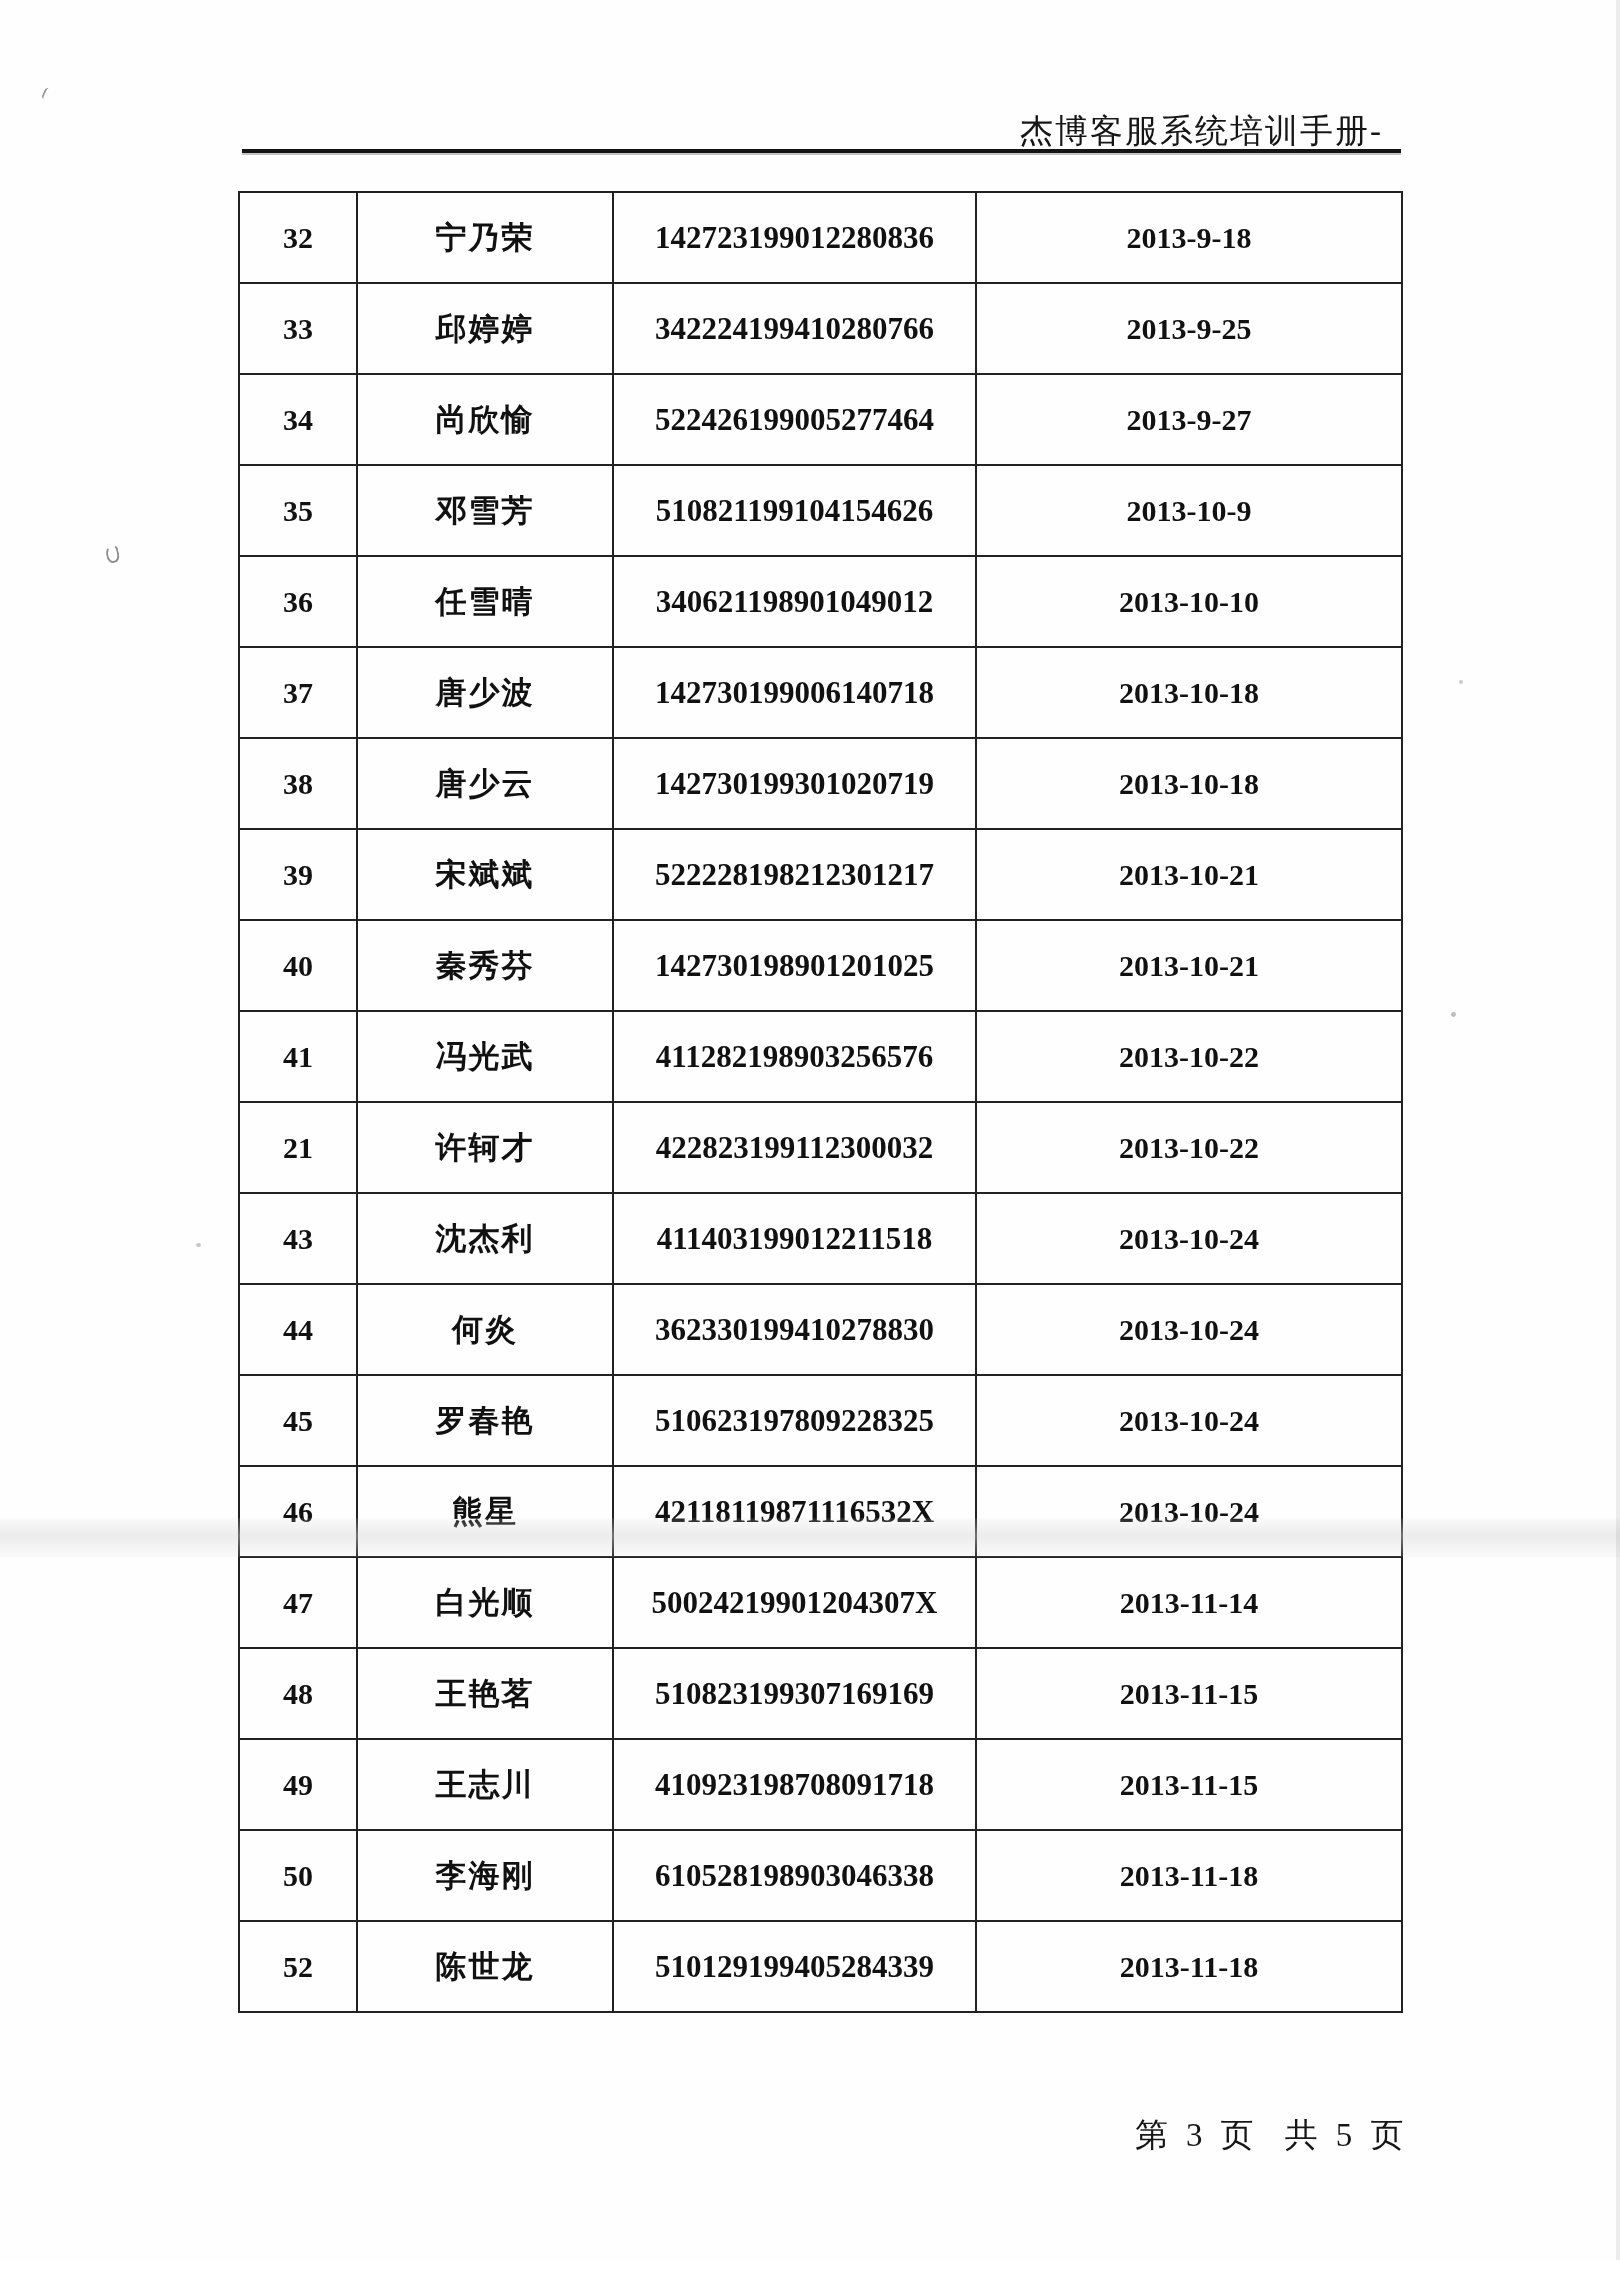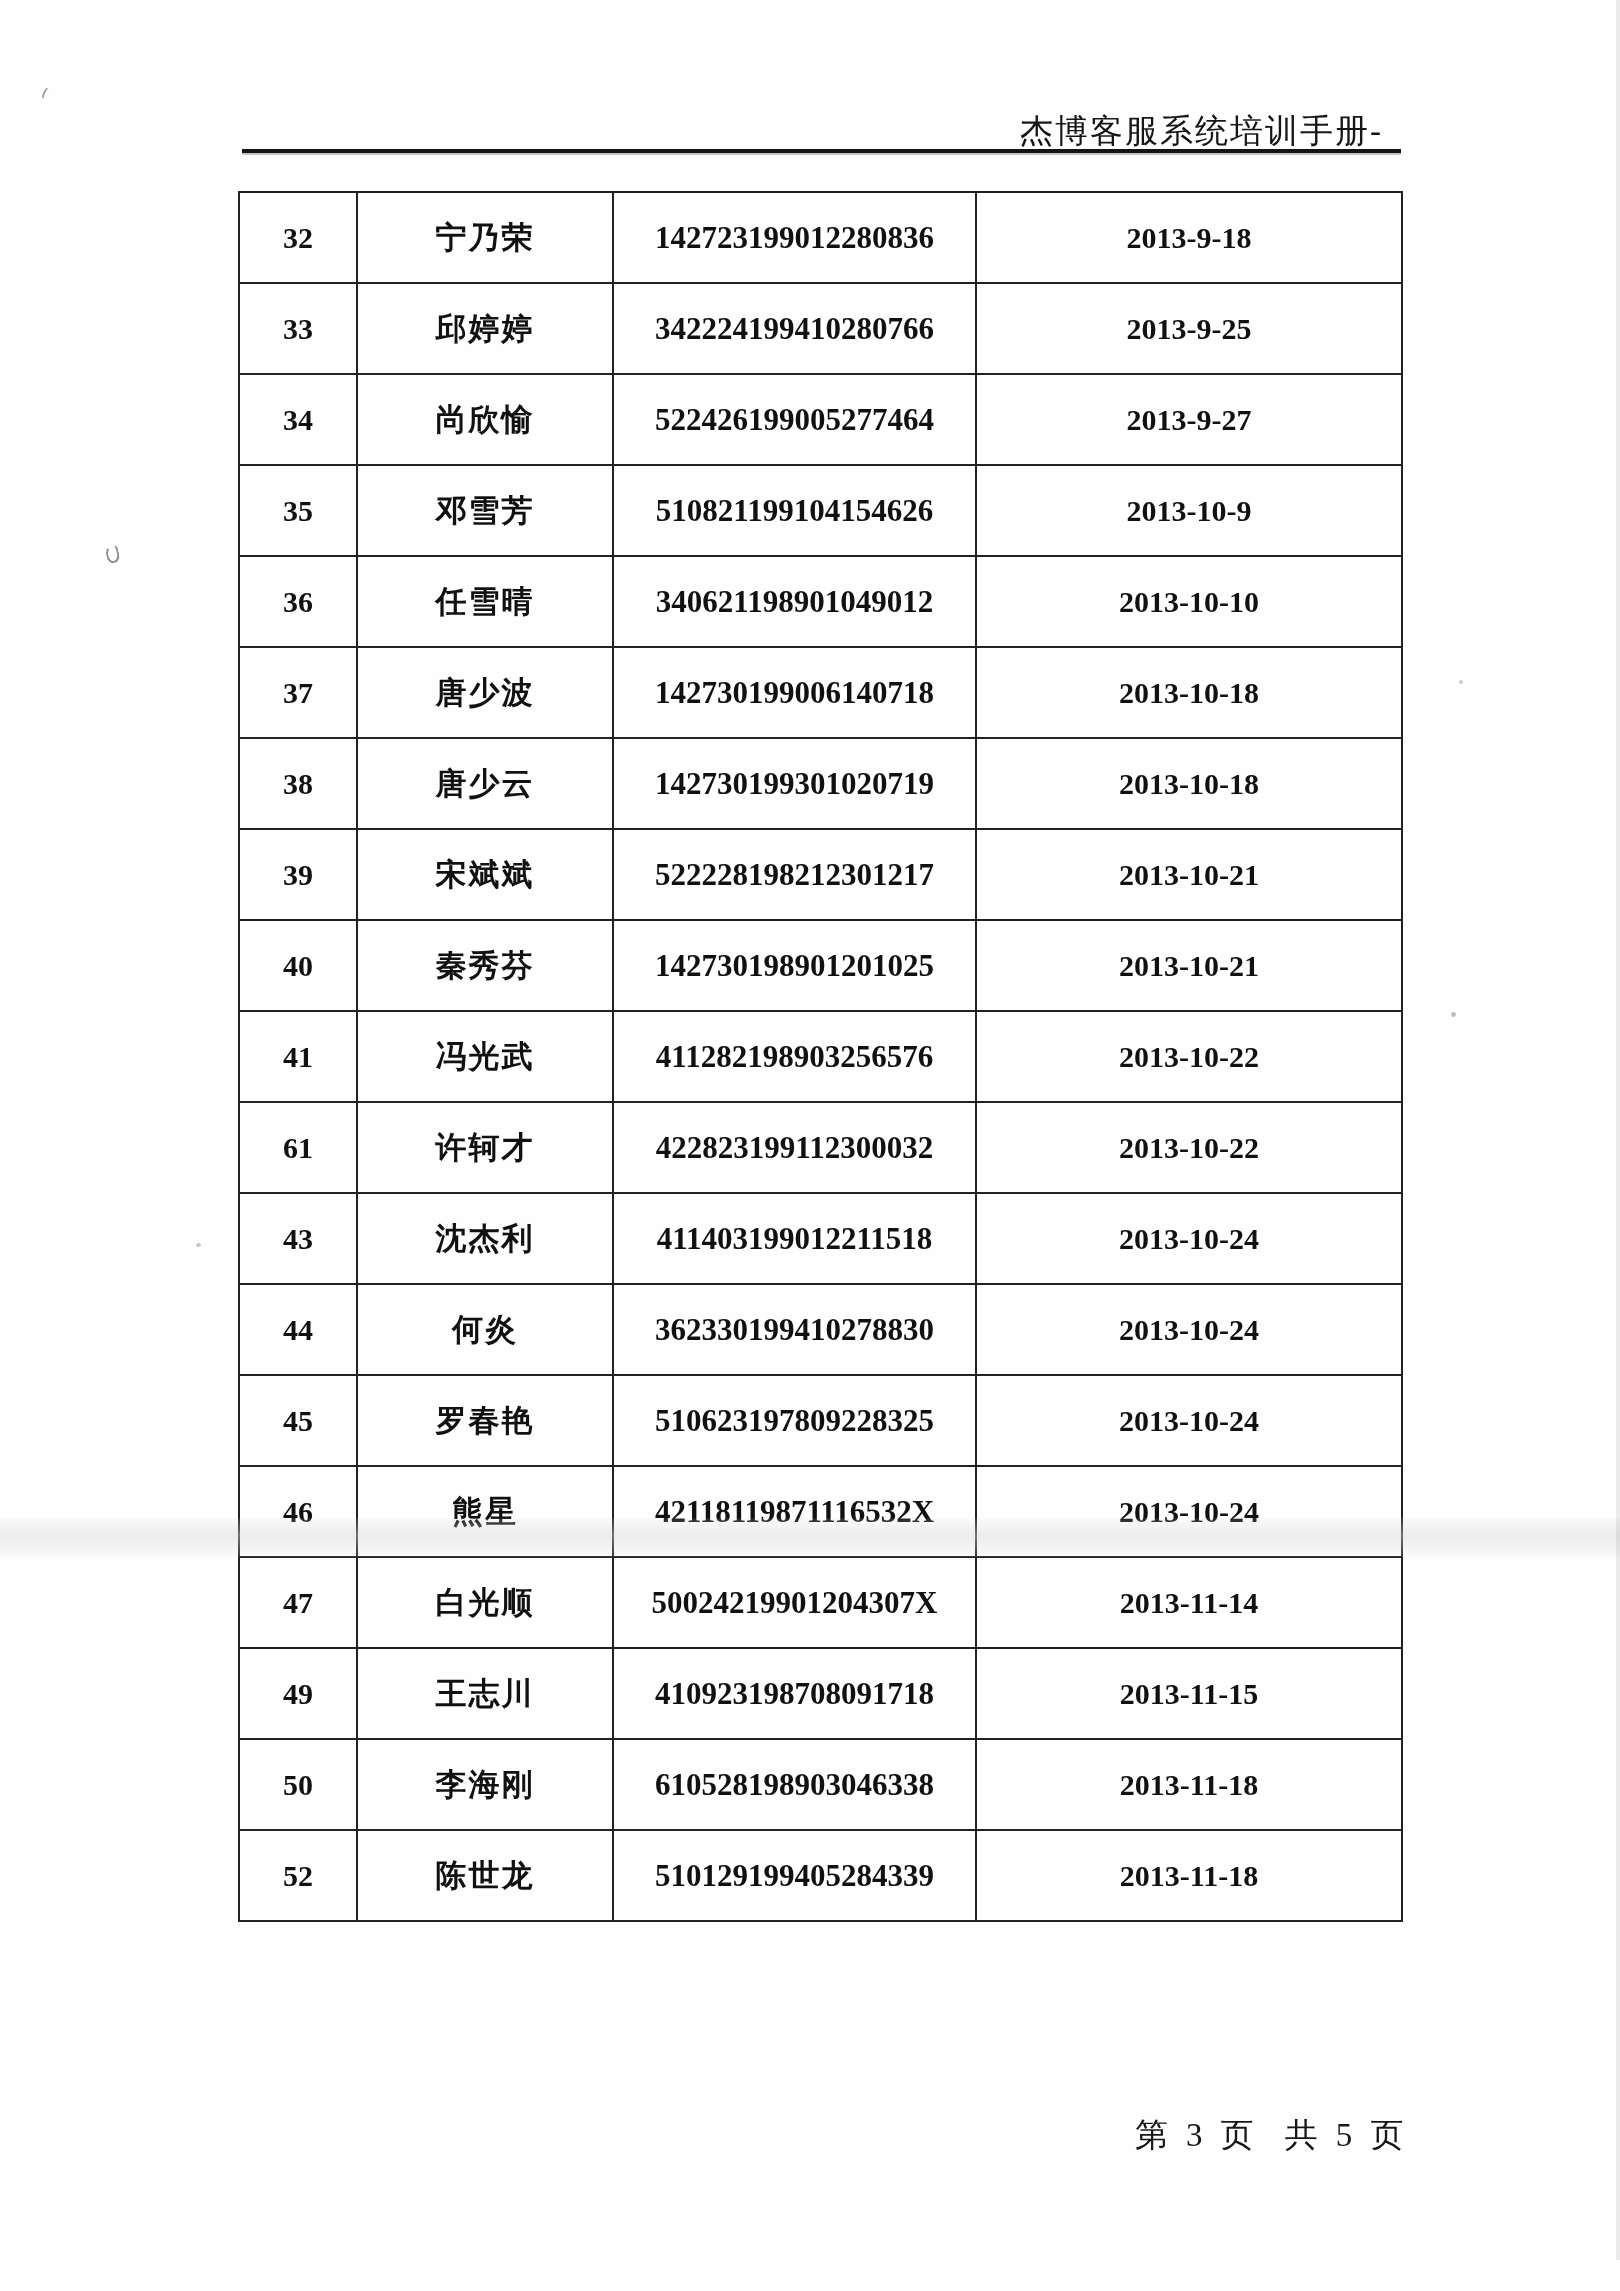--- a/index.html
+++ b/index.html
@@ -177,21 +177,21 @@
           <td data-name="id-number-cell">142730198901201025</td>
           <td data-name="date-cell">2013-10-21</td>
         </tr>
         <tr data-name="table-row">
           <td data-name="row-number-cell">41</td>
           <td data-name="name-cell">冯光武</td>
           <td data-name="id-number-cell">411282198903256576</td>
           <td data-name="date-cell">2013-10-22</td>
         </tr>
         <tr data-name="table-row">
-          <td data-name="row-number-cell">61</td>
+          <td data-name="row-number-cell">21</td>
           <td data-name="name-cell">许轲才</td>
           <td data-name="id-number-cell">422823199112300032</td>
           <td data-name="date-cell">2013-10-22</td>
         </tr>
         <tr data-name="table-row">
           <td data-name="row-number-cell">43</td>
           <td data-name="name-cell">沈杰利</td>
           <td data-name="id-number-cell">411403199012211518</td>
           <td data-name="date-cell">2013-10-24</td>
         </tr>
@@ -211,20 +211,26 @@
           <td data-name="row-number-cell">46</td>
           <td data-name="name-cell">熊星</td>
           <td data-name="id-number-cell">42118119871116532X</td>
           <td data-name="date-cell">2013-10-24</td>
         </tr>
         <tr data-name="table-row">
           <td data-name="row-number-cell">47</td>
           <td data-name="name-cell">白光顺</td>
           <td data-name="id-number-cell">50024219901204307X</td>
           <td data-name="date-cell">2013-11-14</td>
+        </tr>
+        <tr data-name="table-row">
+          <td data-name="row-number-cell">48</td>
+          <td data-name="name-cell">王艳茗</td>
+          <td data-name="id-number-cell">510823199307169169</td>
+          <td data-name="date-cell">2013-11-15</td>
         </tr>
         <tr data-name="table-row">
           <td data-name="row-number-cell">49</td>
           <td data-name="name-cell">王志川</td>
           <td data-name="id-number-cell">410923198708091718</td>
           <td data-name="date-cell">2013-11-15</td>
         </tr>
         <tr data-name="table-row">
           <td data-name="row-number-cell">50</td>
           <td data-name="name-cell">李海刚</td>

